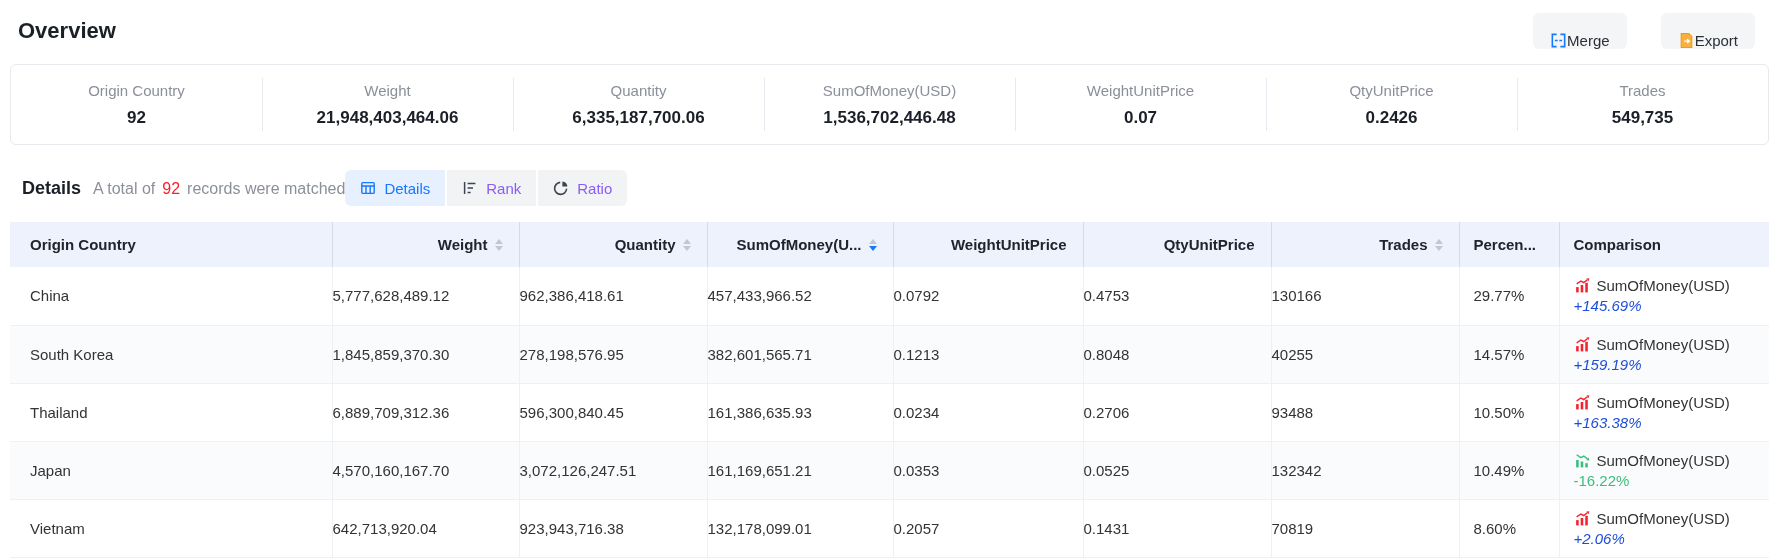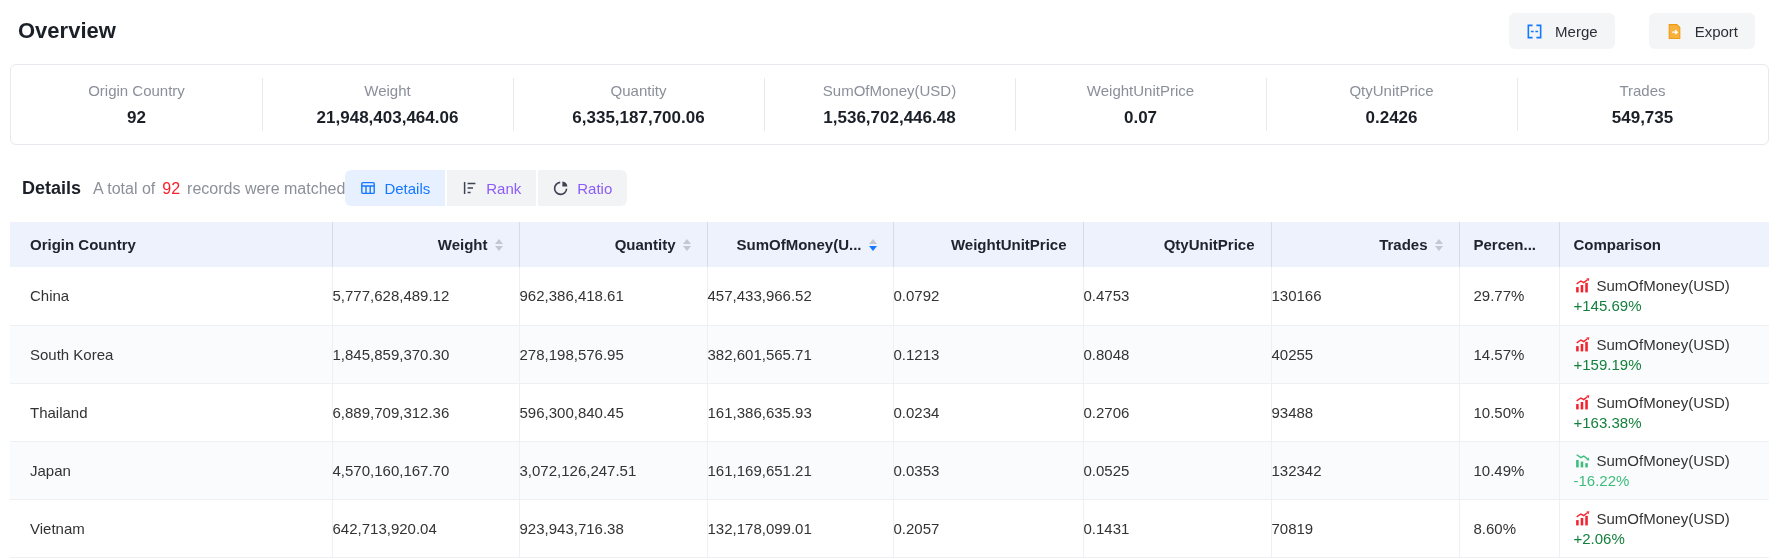--- a/index.html
+++ b/index.html
@@ -5,21 +5,21 @@
   * { box-sizing: border-box; margin: 0; padding: 0; }
   html, body { width: 1779px; height: 559px; overflow: hidden; background: #fff; }
   body { font-family: "Liberation Sans", sans-serif; color: #333; font-size: 15px; }
 
   .page { padding: 0 10px; }
 
   
   .topbar { display: flex; justify-content: space-between; align-items: center; padding: 13px 14px 15px 8px; }
   .page-title { font-size: 22px; font-weight: bold; color: #1b1f27; }
   .top-buttons { display: flex; gap: 34px; }
-  .btn { display: inline-flex; align-items: center; gap: 12px; height: 36px; padding: 0 17px;
+  .btn { display: inline-flex; align-items: flex-end; gap: 0; height: 36px; padding: 0 17px;
          background: #f4f5f7; border: none; border-radius: 6px; font-size: 15px; color: #2b2f38;
          font-family: inherit; cursor: pointer; }
   .btn svg { flex: 0 0 auto; }
 
   
   .stats-card { display: flex; align-items: stretch; border: 1px solid #e7e9ef; border-radius: 6px;
                 height: 81px; }
   .stat { flex: 1 1 0; display: flex; flex-direction: column; justify-content: center; align-items: center;
           gap: 9px; position: relative; }
   .stat + .stat::before { content: ""; position: absolute; left: 0; top: 13px; bottom: 13px;
@@ -67,21 +67,21 @@
   .c-pct { text-align: left; padding-left: 14px; }
   .c-comp { text-align: left; padding: 6px 6px 6px 14px; }
 
   .comparison { display: flex; flex-direction: column; gap: 3px; }
   .comp-line1 { display: flex; align-items: center; gap: 6px; }
   .comp-icon { display: none; width: 17px; height: 17px; line-height: 0; }
   .comparison[data-trend="up"]   .icon-up   { display: inline-block; color: #f5222d; }
   .comparison[data-trend="down"] .icon-down { display: inline-block; color: #3dbd7d; }
   .comp-metric { color: #333; }
   .comp-delta { font-size: 15px; }
-  .comparison[data-trend="up"]   .comp-delta { color: #15803d; }
+  .comparison[data-trend="up"]   .comp-delta { color: #1d4ed8; font-style: italic; }
   .comparison[data-trend="down"] .comp-delta { color: #3dbd7d; }
 </style>
 </head>
 <body>
 
 <div class="page">
 
   <div class="topbar">
     <div class="page-title">Overview</div>
     <div class="top-buttons">

